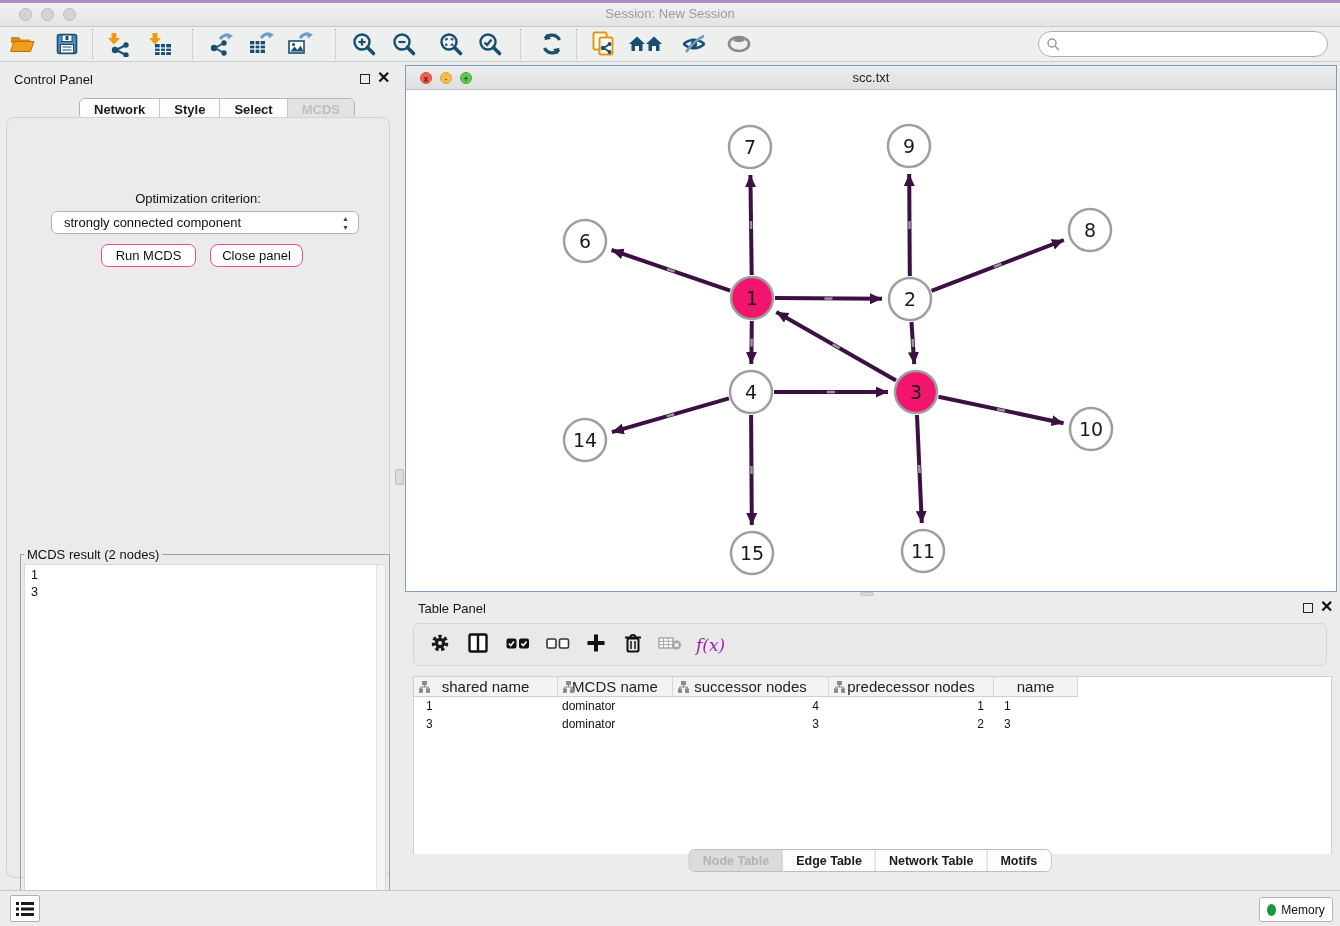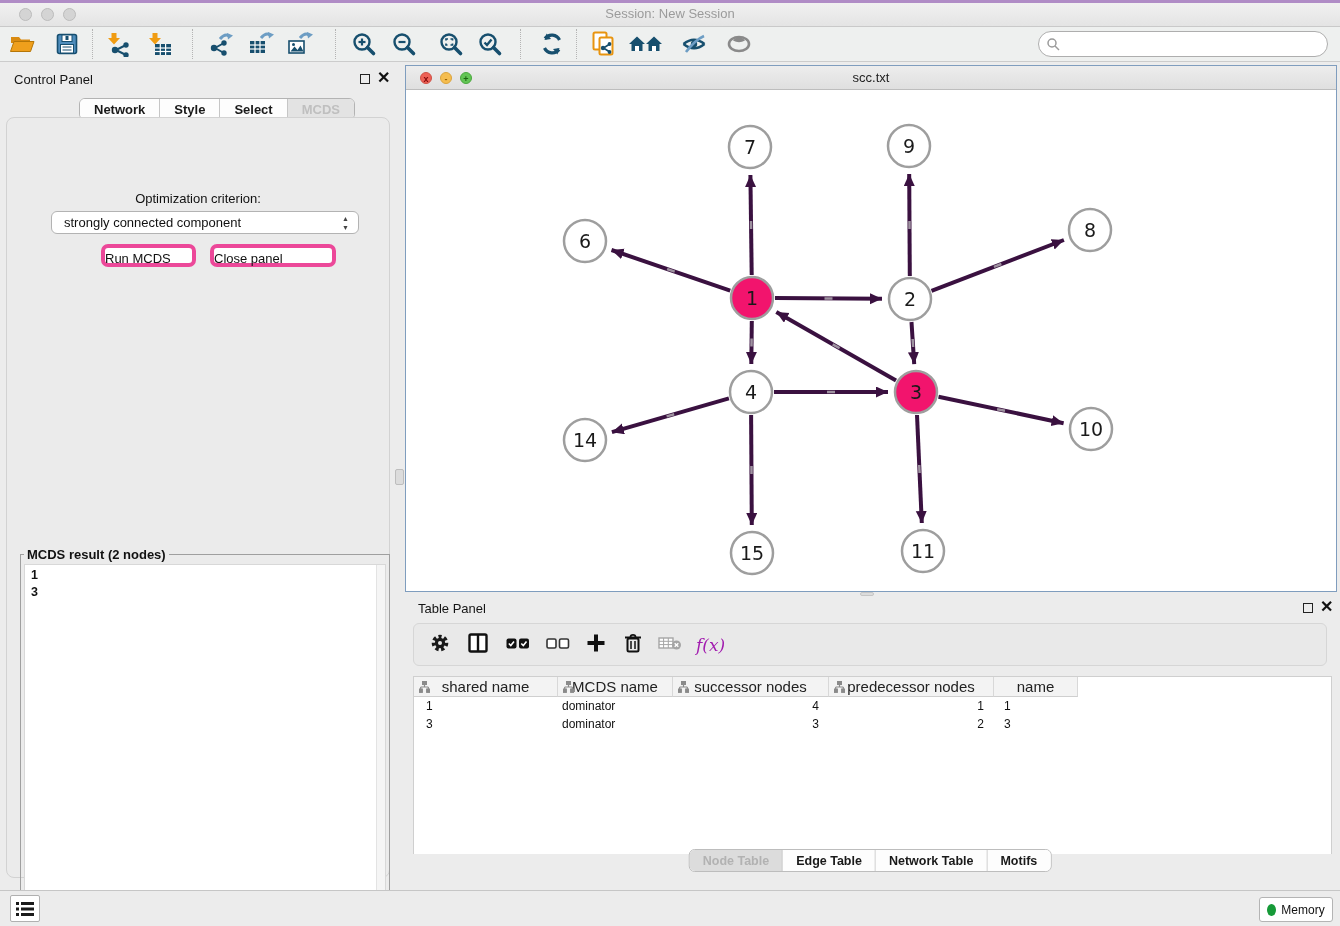--- a/index.html
+++ b/index.html
@@ -41,26 +41,26 @@
   #cp-body { position:absolute; left:6px; top:52px; width:384px; height:761px;
     background:#ebebeb; border:1px solid #d2d2d2; border-radius:8px; }
   #opt-label { position:absolute; left:0; top:73px; width:100%; text-align:center;
     font-size:13px; color:#111; }
   #criterion { position:absolute; left:44px; top:93px; width:308px; height:23px;
     background:#fff; border:1px solid #b3b3b3; border-radius:6px; font-size:13px;
     color:#111; line-height:21px; padding-left:12px; }
   #criterion .chev { position:absolute; right:9px; top:2px; font-size:7px; color:#444;
     line-height:9px; text-align:center; }
   .cp-btn { position:absolute; top:126px; height:23px; background:#fff;
-    border:4px solid #ec4899; border-radius:7px; font-size:13px; color:#111;
-    text-align:left; line-height:21px; }
+    border:1px solid #ec4899; border-radius:7px; font-size:13px; color:#111;
+    text-align:center; line-height:21px; }
   #run-btn { left:94px; width:95px; }
-  #closep-btn { left:203px; width:126px; }
+  #closep-btn { left:203px; width:93px;border-radius:8px; }
   #result-fieldset { position:absolute; left:13px; top:429px; width:370px; height:378px;
-    border:1px solid #9f9f9f;font-weight:bold; }
+    border:1px solid #9f9f9f; }
   #result-fieldset legend { font-size:13px; color:#111; margin-left:3px; padding:0 3px; }
   #result-white { position:absolute; left:3px; top:2px; right:3px; bottom:3px; background:#fff;
     border:1px solid #d8d8d8; }
   #result-lines { padding:2px 0 0 6px; font-size:12.5px; line-height:17px; color:#111; }
   #result-scroll { position:absolute; right:0; top:0; width:9px; height:100%;
     background:#f5f5f5; border-left:1px solid #e3e3e3; }
 
   
   #v-grip { position:absolute; left:395px; top:469px; width:9px; height:16px;
     background:#dcdcdc; border:1px solid #bdbdbd; border-radius:2px; }

